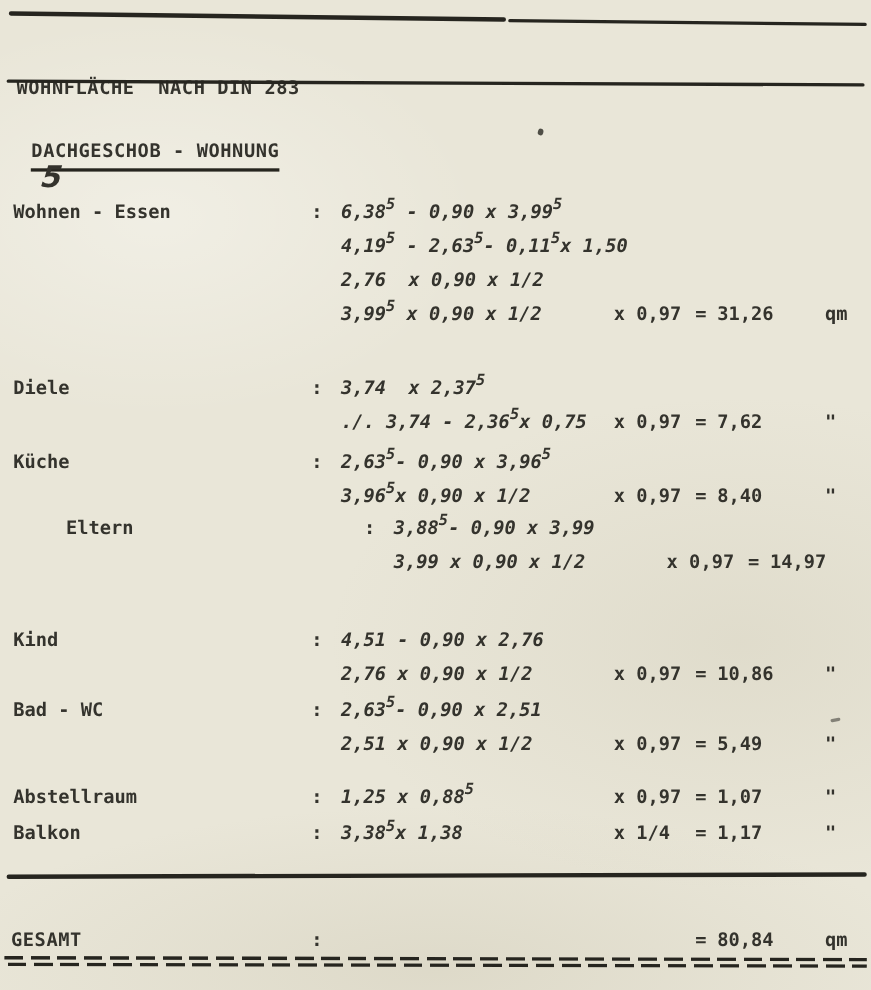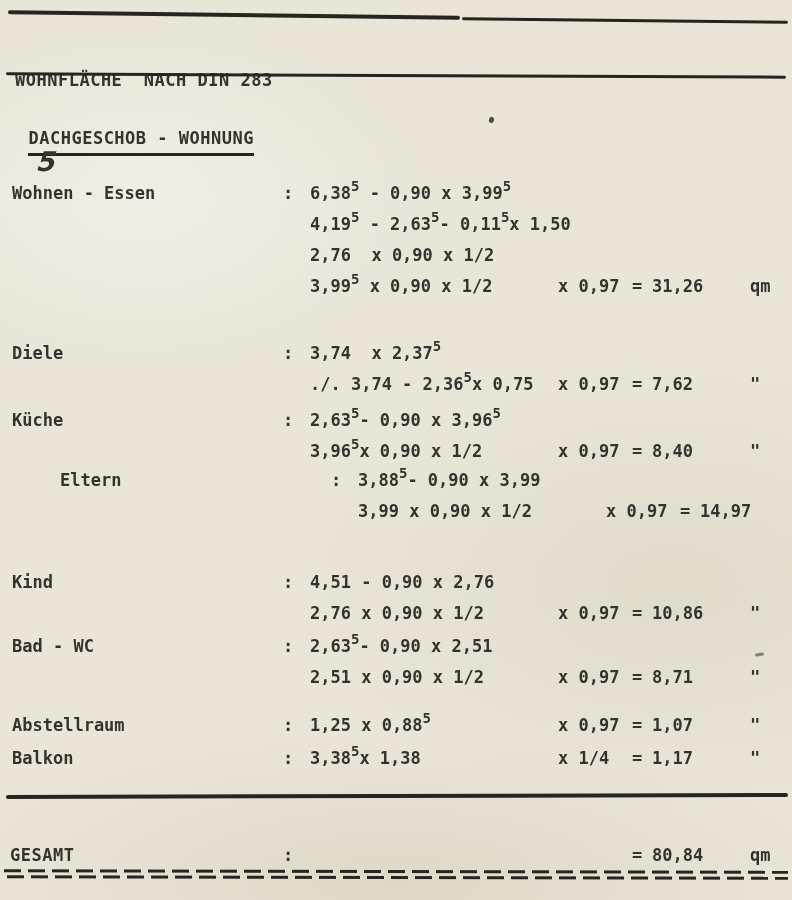--- a/index.html
+++ b/index.html
@@ -41,21 +41,21 @@
     display:inline-block;margin-left:10px;position:relative;top:-2px;transform:skewX(-6deg);
   }
   .speck{position:absolute;background:var(--ink);}
   #speck-1{left:489px;top:117px;width:5px;height:6px;border-radius:40% 60% 50% 50%;transform:rotate(18deg);opacity:.85;}
   #speck-2{left:755px;top:653px;width:9px;height:3px;border-radius:2px;transform:rotate(-10deg);opacity:.55;}
   .block{position:absolute;left:0;width:100%;}
   .line{position:relative;height:31px;}
   .line > span{position:absolute;top:9px;white-space:pre;}
   .lbl{left:12px;}
   .colon{left:283px;}
-  .frm{left:310px;}
+  .frm{left:310px;font-style:italic;}
   .frm.outdent{left:298px;}
   .fac{left:558px;}
   .eq{left:632px;}
   .res{left:652px;width:90px;text-align:left;}
   .unit{left:750px;}
   .sup{font-size:14px;position:relative;top:-8px;}
   #total-row{position:absolute;left:0;top:836px;width:100%;height:34px;}
   #total-row > span{position:absolute;top:9px;white-space:pre;}
   #total-row .lbl{left:10px;letter-spacing:.5px;}
 </style>
@@ -155,21 +155,21 @@
     <div class="block" style="top: 627px;">
       <div class="line">
         <span class="lbl">Bad - WC</span>
         <span class="colon">:</span>
         <span class="frm">2,63<span class="sup">5</span>- 0,90 x 2,51</span>
       </div>
       <div class="line">
         <span class="frm">2,51 x 0,90 x 1/2</span>
         <span class="fac">x 0,97</span>
         <span class="eq">=</span>
-        <span class="res">8,71</span>
+        <span class="res">5,49</span>
         <span class="unit">"</span>
       </div>
     </div>
     <div class="block" style="top: 706px;">
       <div class="line">
         <span class="lbl">Abstellraum</span>
         <span class="colon">:</span>
         <span class="frm">1,25 x 0,88<span class="sup">5</span></span>
         <span class="fac">x 0,97</span>
         <span class="eq">=</span>

